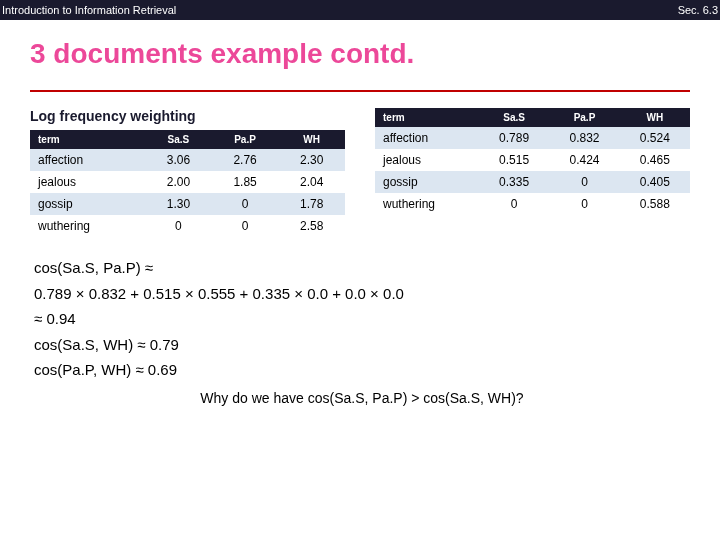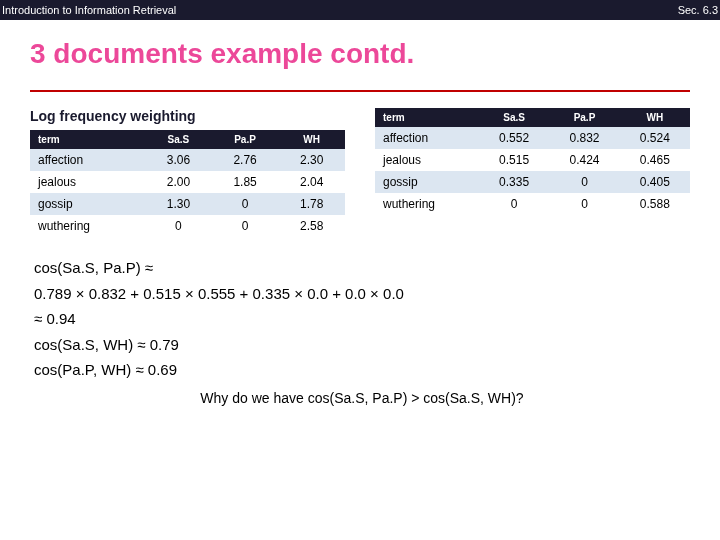--- a/index.html
+++ b/index.html
@@ -179,21 +179,21 @@
           <tr>
             <th>term</th>
             <th>Sa.S</th>
             <th>Pa.P</th>
             <th>WH</th>
           </tr>
         </thead>
         <tbody id="right-table-body">
         <tr>
               <td>affection</td>
-              <td>0.552</td>
+              <td>0.789</td>
               <td>0.832</td>
               <td>0.524</td>
             </tr>
             <tr>
               <td>jealous</td>
               <td>0.515</td>
               <td>0.424</td>
               <td>0.465</td>
             </tr>
             <tr>

